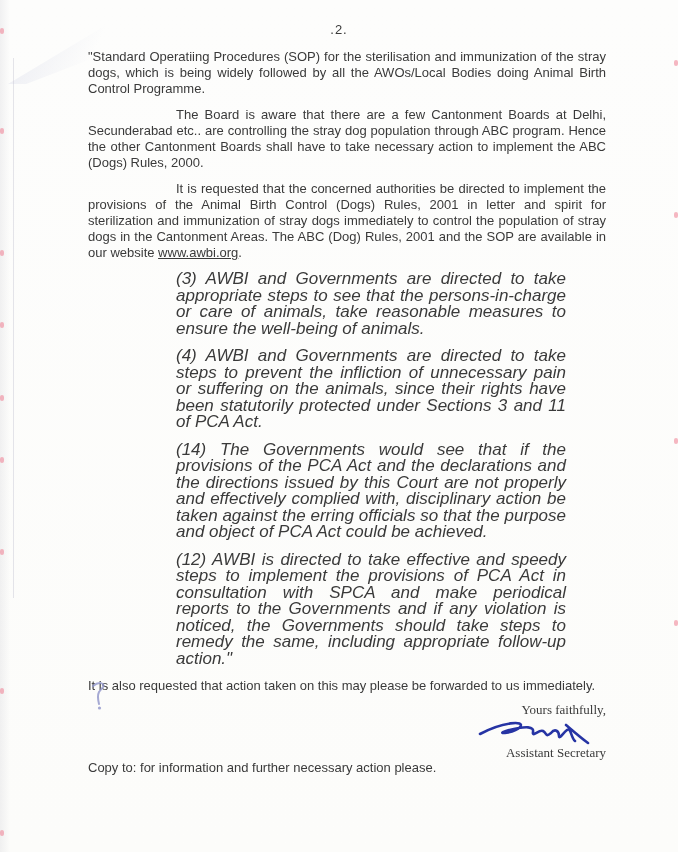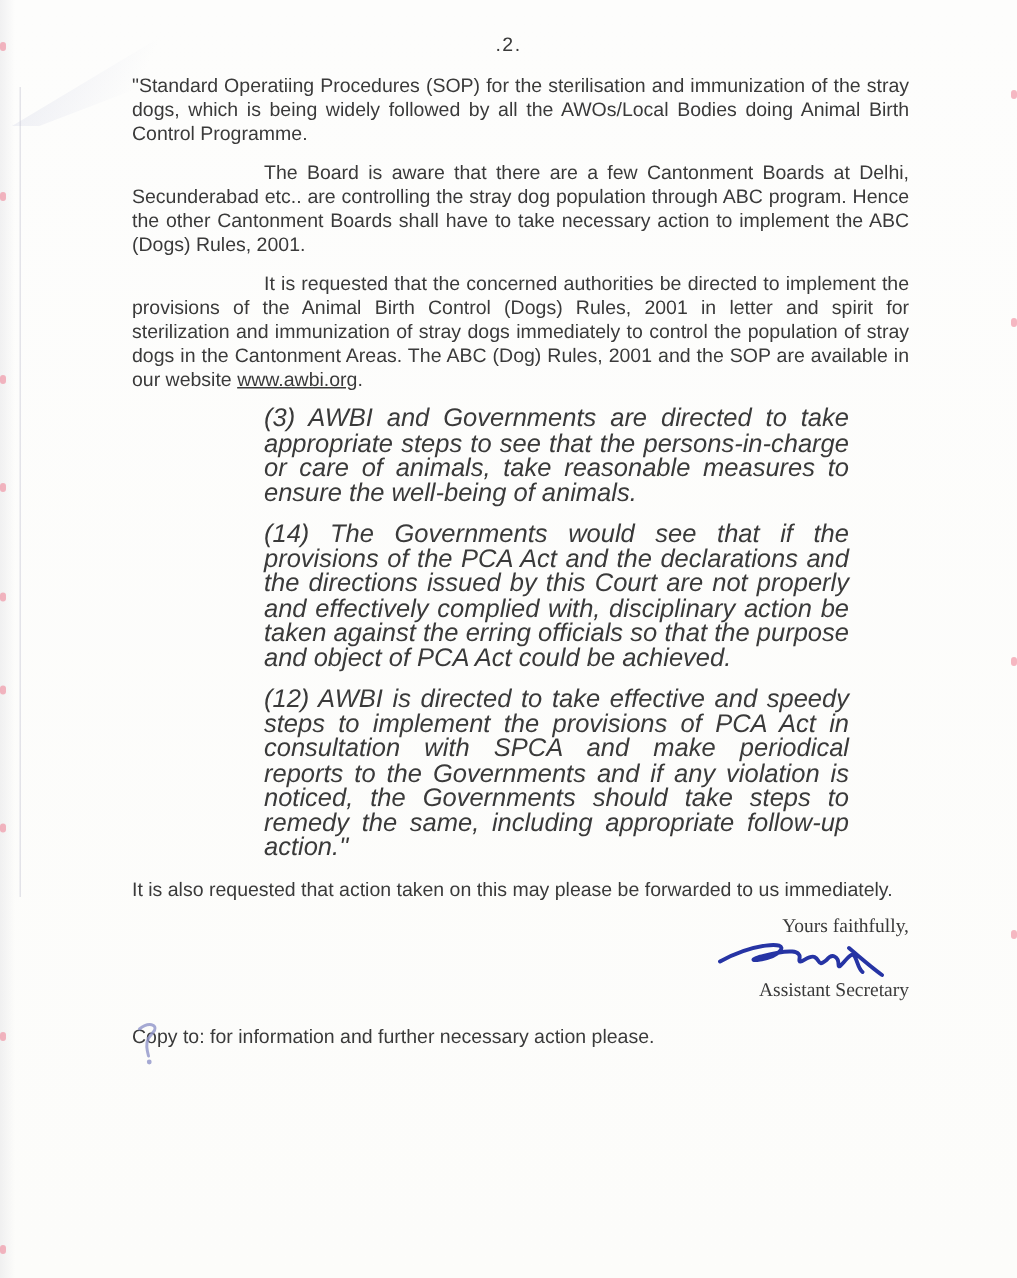--- a/index.html
+++ b/index.html
@@ -51,21 +51,21 @@
     text-align:justify; margin:1px 40px 11px 88px;
   }
   .closing-line { font-size:13px; line-height:16px; margin:4px 0 8px 0; }
 
   .sig-block { width:190px; margin:0 0 0 auto; text-align:right; padding-right:0; }
   .sig-line { font-size:13px; line-height:15px;font-family:Liberation Serif, serif; }
   .sig-scrawl { display:block; margin:1px 8px -2px auto; }
   .sig-name { font-size:13px; line-height:15px; padding-right:2px; }
   .sig-title { font-size:13px; line-height:15px; margin-top:1px;font-family:Liberation Serif, serif; }
 
-  .copy-section { margin-top:16px; }
+  .copy-section { }
   .copy-heading { font-size:13px; line-height:16px; }
 
   .pen-mark { position:absolute; left:90px; top:680px; pointer-events:none; }
 </style>
 </head>
 <body>
 
 <div class="page">
 
   <div class="corner-shade"></div>
@@ -90,26 +90,27 @@
     <circle cx="9.5" cy="28" r="1.6" fill="#8f93c9" opacity="0.8"></circle>
   </svg>
 
   <div class="page-number">.2.</div>
 
   <div class="content">
 
     <p class="para">"Standard Operatiing Procedures (SOP) for the sterilisation and immunization of the stray dogs, which is being widely followed by all the AWOs/Local Bodies doing Animal Birth Control Programme.</p>
 
 
-    <p class="para indent">The Board is aware that there are a few Cantonment Boards at Delhi, Secunderabad etc.. are controlling the stray dog population through ABC program. Hence the other Cantonment Boards shall have to take necessary action to implement the ABC (Dogs) Rules, 2001.</p>
+    <p class="para indent">The Board is aware that there are a few Cantonment Boards at Delhi, Secunderabad etc.. are controlling the stray dog population through ABC program. Hence the other Cantonment Boards shall have to take necessary action to implement the ABC (Dogs) Rules, 2000.</p>
 
     <p class="para indent"><span>It is requested that the concerned authorities be directed to implement the provisions of the Animal Birth Control (Dogs) Rules, 2001 in letter and spirit for sterilization and immunization of stray dogs immediately to control the population of stray dogs in the Cantonment Areas. The ABC (Dog) Rules, 2001 and the SOP are available in our website</span> <span class="link">www.awbi.org</span><span>.</span></p>
 
 
     <p class="quote">(3) AWBI and Governments are directed to take appropriate steps to see that the persons-in-charge or care of animals, take reasonable measures to ensure the well-being of animals.</p>
+    <p class="quote">(4) AWBI and Governments are directed to take steps to prevent the infliction of unnecessary pain or suffering on the animals, since their rights have been statutorily protected under Sections 3 and 11 of PCA Act.</p>
     <p class="quote">(14) The Governments would see that if the provisions of the PCA Act and the declarations and the directions issued by this Court are not properly and effectively complied with, disciplinary action be taken against the erring officials so that the purpose and object of PCA Act could be achieved.</p>
     <p class="quote">(12) AWBI is directed to take effective and speedy steps to implement the provisions of PCA Act in consultation with SPCA and make periodical reports to the Governments and if any violation is noticed, the Governments should take steps to remedy the same, including appropriate follow-up action."</p>
 
     <p class="closing-line">It is also requested that action taken on this may please be forwarded to us immediately.</p>
 
     <div class="sig-block">
       <div class="sig-line">Yours faithfully,</div>
       <svg class="sig-scrawl" width="122" height="28" viewBox="0 0 122 28">
         <path d="M4 16 C 26 4, 50 2, 44 9 C 39 15, 18 17, 30 13 C 52 7, 58 9, 57 14 C 56 20, 63 11, 67 13 C 71 15, 69 20, 75 15 C 79 10, 83 13, 83 18 C 83 22, 87 15, 91 12 C 95 9, 95 20, 99 23 M 90 7 C 97 13, 105 20, 112 25" stroke="#2634a4" stroke-width="2.6" fill="none" stroke-linecap="round" stroke-linejoin="round"></path>
       </svg>

